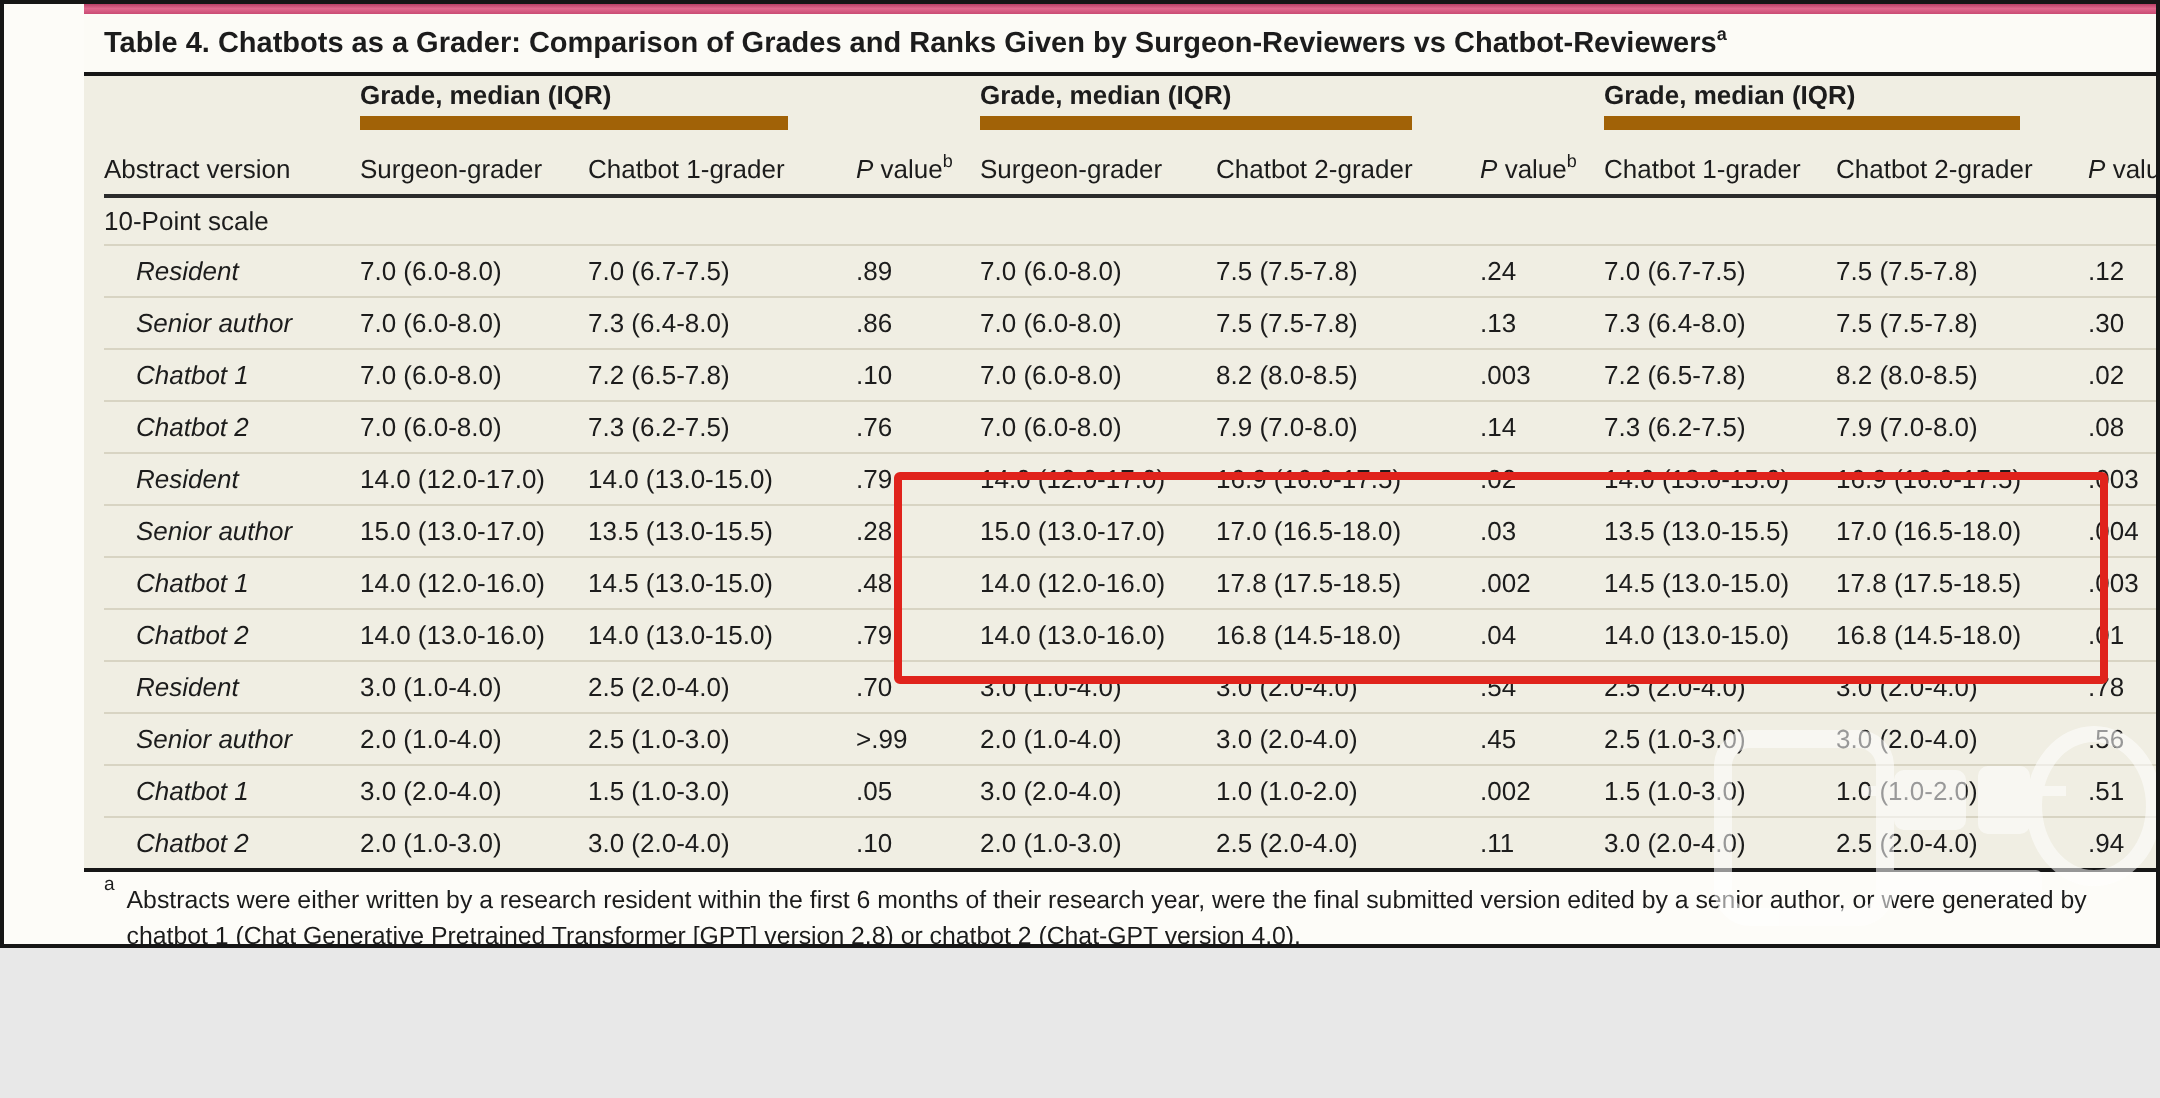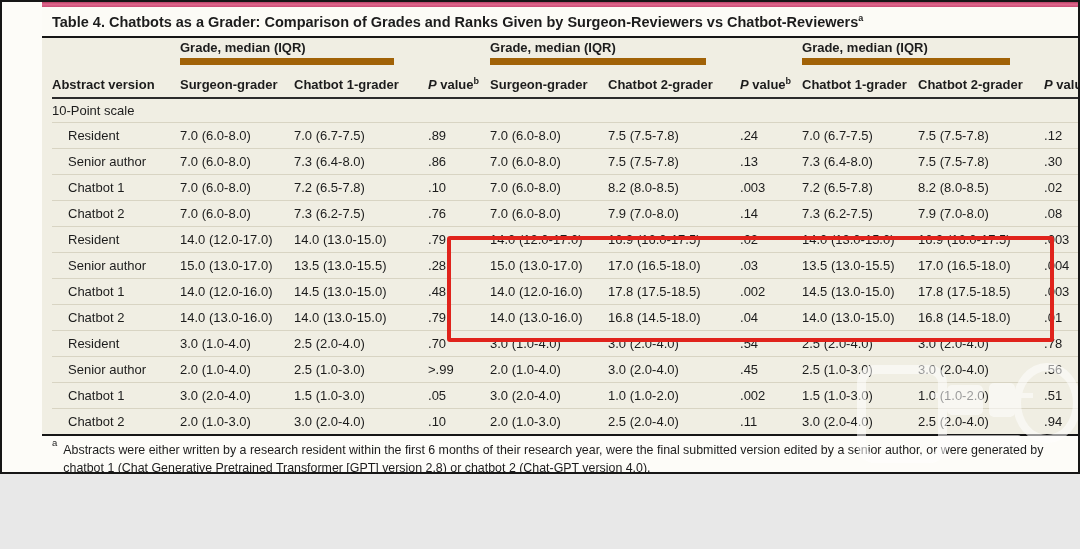--- a/index.html
+++ b/index.html
@@ -7,27 +7,27 @@
          border:2px solid #161616;overflow:hidden;color:#1c1c1c;padding-left:40px;}
   .accent-bar{height:5px;background:linear-gradient(#b84066,#e0688d 45%,#c94b74);}
   .title-bar{height:29px;display:flex;align-items:center;padding:0 10px;background:#fcfbf6;
              border-bottom:2px solid #161616;font-size:14.5px;font-weight:bold;}
   sup{font-size:9px;vertical-align:super;line-height:0;}
   .table-wrap{background:#f0eee3;padding:0 10px;}
   table{width:1056px;border-collapse:collapse;table-layout:fixed;font-size:13px;}
   th,td{text-align:left;vertical-align:middle;padding:0 4px 0 0;font-weight:normal;overflow:hidden;white-space:nowrap;}
   tr.grp-row th{height:24px;vertical-align:bottom;padding-bottom:0;}
   .grp-line{border-bottom:7px solid #a16207;padding:2px 0 3px 0;margin-right:30px;font-weight:bold;}
-  tr.col-row th{height:27px;vertical-align:bottom;padding-bottom:5px;font-weight:bold;
+  tr.col-row th{height:27px;vertical-align:bottom;padding-bottom:5px;font-weight:normal;
                 border-bottom:2px solid #2b2b2b;}
   tr.sec td{height:23px;border-bottom:1px solid #d8d4c3;}
   tr.sec-rank td{height:38px;border-bottom:1px solid #d8d4c3;white-space:normal;line-height:15px;}
   tr.dr td{height:25px;border-bottom:1px solid #d8d4c3;}
   tr.dr:last-child td{border-bottom:none;}
-  td.ind{padding-left:16px;}
+  td.ind{padding-left:16px;font-style:italic;}
   .footnotes{border-top:2px solid #161616;background:#fdfcf8;padding:5px 10px 0 10px;
              font-size:12.4px;line-height:18px;}
   .fn{display:flex;gap:6px;margin-bottom:2px;}
   .fn sup{padding-top:2px;font-size:9.5px;}
   .highlight-box{position:absolute;left:445px;top:234px;width:607px;height:106px;
                  border:4px solid #e0231c;border-radius:3px;pointer-events:none;box-sizing:border-box;}
   .watermark{position:absolute;right:12px;bottom:0;width:215px;height:115px;pointer-events:none;opacity:.55;}
   .wm-square{position:absolute;left:6px;top:8px;width:72px;height:80px;border:9px solid #fff;border-radius:18px;}
   .wm-glyph1{position:absolute;left:96px;top:28px;width:36px;height:30px;background:#fff;border-radius:5px;}
   .wm-glyph2{position:absolute;left:138px;top:26px;width:26px;height:34px;background:#fff;border-radius:5px;}

